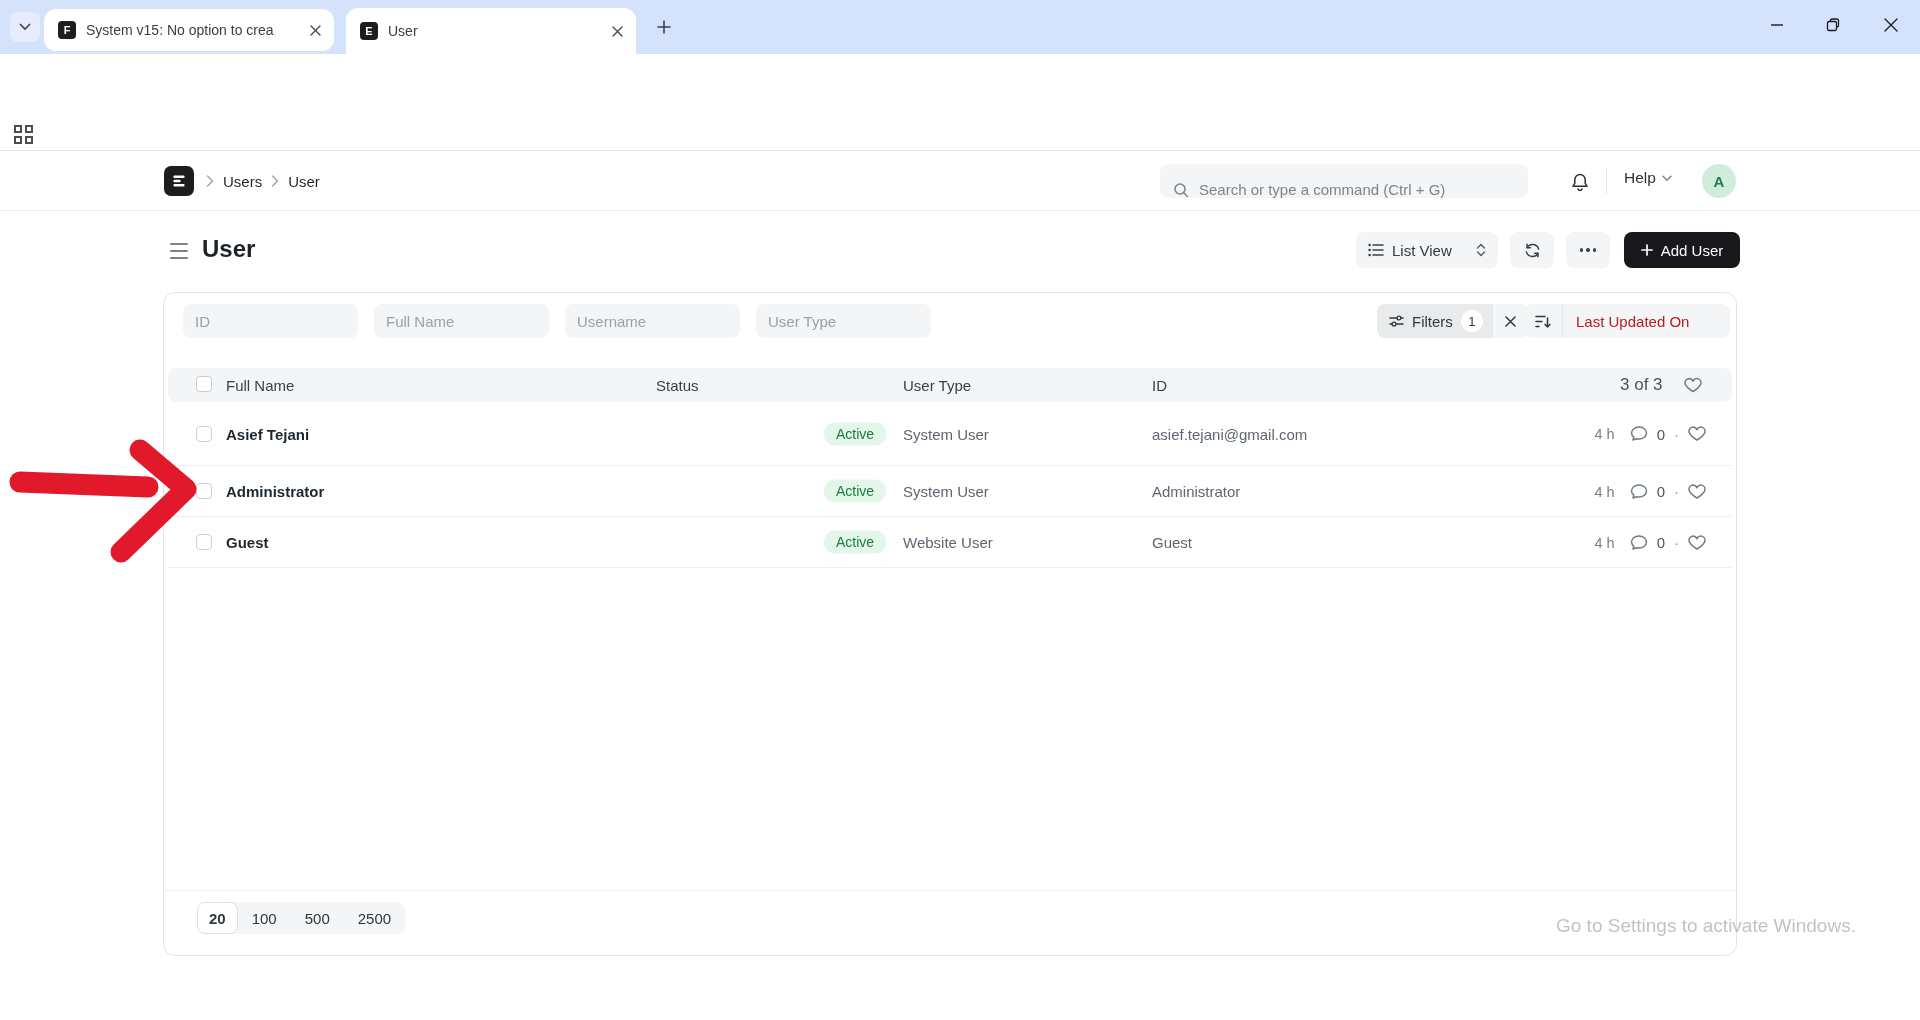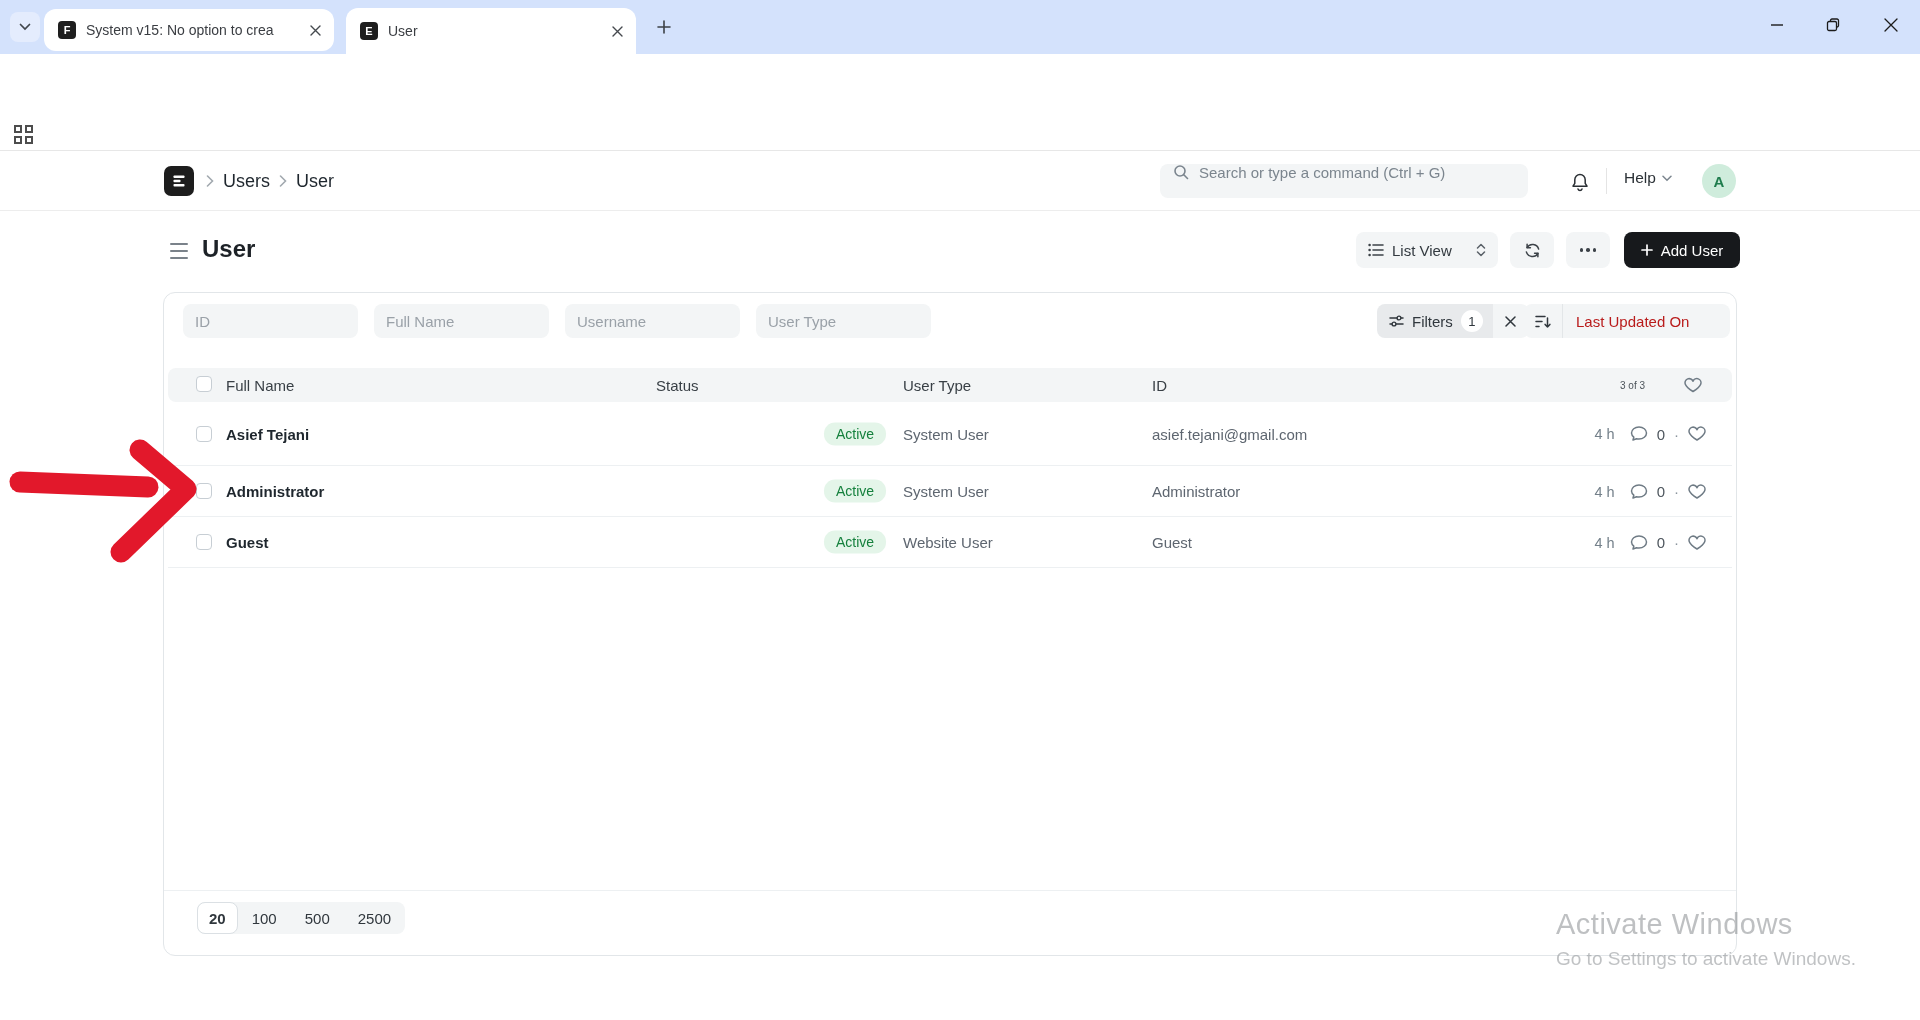--- a/index.html
+++ b/index.html
@@ -40,23 +40,23 @@
   .bookmarkbar { position:absolute; left:0; top:120px; width:1920px; height:31px; background:#fff; border-bottom:1px solid #e7e7e7; }
   .apps-grid { position:absolute; left:14px; top:5px; width:22px; height:22px; display:grid; grid-template-columns:8px 8px;
        grid-template-rows:8px 8px; gap:3px; cursor:pointer; }
   .apps-grid span { border:2px solid #4d4d4d; background:#fff; }
 
   
   .appnav { position:absolute; left:0; top:151px; width:1920px; height:60px; background:#fff; border-bottom:1px solid #ededed; }
   .app-logo { position:absolute; left:164px; top:15px; width:30px; height:30px; background:#1d1d1d; border-radius:7px;
        display:flex; align-items:center; justify-content:center; cursor:pointer; }
   .crumbs { position:absolute; left:206px; top:0; height:60px; display:flex; align-items:center; gap:9px; }
-  .crumb { font-size:18px; color:#1f272e; cursor:pointer; }
+  .crumb { font-size:15px; color:#1f272e; cursor:pointer; }
   .global-search { position:absolute; left:1160px; top:13px; width:368px; height:34px; border-radius:8px; background:#f3f5f6;
-       display:flex; align-items:flex-start; }
+       display:flex; align-items:flex-end; }
   .global-search input { border:none; outline:none; background:transparent; font-size:15px; color:#333;
        font-family:"Liberation Sans", sans-serif; width:300px; }
   .global-search input::placeholder { color:#7b858e; }
   .bell-btn { position:absolute; left:1566px; top:17px; width:28px; height:28px; display:flex; align-items:center; justify-content:center; cursor:pointer;}
   .nav-divider { position:absolute; left:1606px; top:17px; width:1px; height:26px; background:#e4e4e4; }
   .help-btn { position:absolute; left:1624px; top:18px; display:flex; align-items:center; gap:6px; cursor:pointer;
        font-size:15.5px; color:#2b3136; }
   .user-avatar { position:absolute; left:1702px; top:13px; width:34px; height:34px; border-radius:50%; background:#cfecdc;
        color:#1f7c4d; font-weight:bold; font-size:15px; display:flex; align-items:center; justify-content:center; cursor:pointer; }
 
@@ -101,21 +101,21 @@
   .row1 { top:402px; height:64px; } .row2 { top:466px; height:51px; } .row3 { top:517px; height:51px; }
   .cell { position:absolute; top:50%; transform:translateY(-50%); }
   .cell-name { font-size:15px; font-weight:bold; color:#1f272e; cursor:pointer; }
   .cell-sub { font-size:15px; color:#5e6670; }
   .status-badge { left:656px; background:#e4f5e9; color:#15803d; font-size:14px; padding:3px 12px 4px; border-radius:11px; }
   .row-right { position:absolute; right:26px; top:50%; transform:translateY(-50%); display:flex; align-items:center; gap:9px; }
   .t-modified { font-size:14.5px; color:#74808a; margin-right:6px; }
   .t-count { font-size:15px; color:#4e565e; cursor:pointer; }
   .t-dot { color:#8a949d; font-size:15px; }
   .icon-btn { display:flex; align-items:center; cursor:pointer; }
-  .hdr-count { position:absolute; left:1624px; top:50%; transform:translateY(-50%); font-size:10px; color:#4c545b; }
+  .hdr-count { position:absolute; left:1624px; top:50%; transform:translateY(-50%); font-size:17px; color:#4c545b; }
   .hdr-heart { position:absolute; left:1688px; top:50%; transform:translateY(-50%); display:flex; cursor:pointer; }
 
   
   .paging-divider { position:absolute; left:164px; top:890px; width:1572px; height:1px; background:#edf0f2; }
   .page-size-group { position:absolute; left:197px; top:902px; height:32px; background:#f3f5f6; border-radius:8px;
        display:flex; align-items:center; }
   .ps-opt { height:32px; padding:0 14px; display:flex; align-items:center; font-size:15px; color:#30373d; cursor:pointer;
        background:transparent; border:none; font-family:"Liberation Sans", sans-serif; }
   .ps-selected { background:#fff; border:1px solid #dbe0e4; border-radius:8px; font-weight:bold; padding:0 11px; }
 
@@ -490,20 +490,19 @@
 
 <div class="paging-divider"></div>
 <div class="page-size-group">
   <button class="ps-opt ps-selected">20</button>
   <button class="ps-opt">100</button>
   <button class="ps-opt">500</button>
   <button class="ps-opt">2500</button>
 </div>
 
 <div class="watermark">
-  <div class="wm1">Activate Windows</div>
   <div class="wm2">Go to Settings to activate Windows.</div>
 </div>
 
 <svg class="red-arrow" width="220" height="140" viewBox="0 0 220 140">
   <path d="M20 52 L148 57" stroke="#e2182b" stroke-width="21" stroke-linecap="round" fill="none"></path>
   <path d="M140 20 L186 59 L121 122" stroke="#e2182b" stroke-width="21" stroke-linecap="round" stroke-linejoin="round" fill="none"></path>
 </svg>
 
 </body></html>

